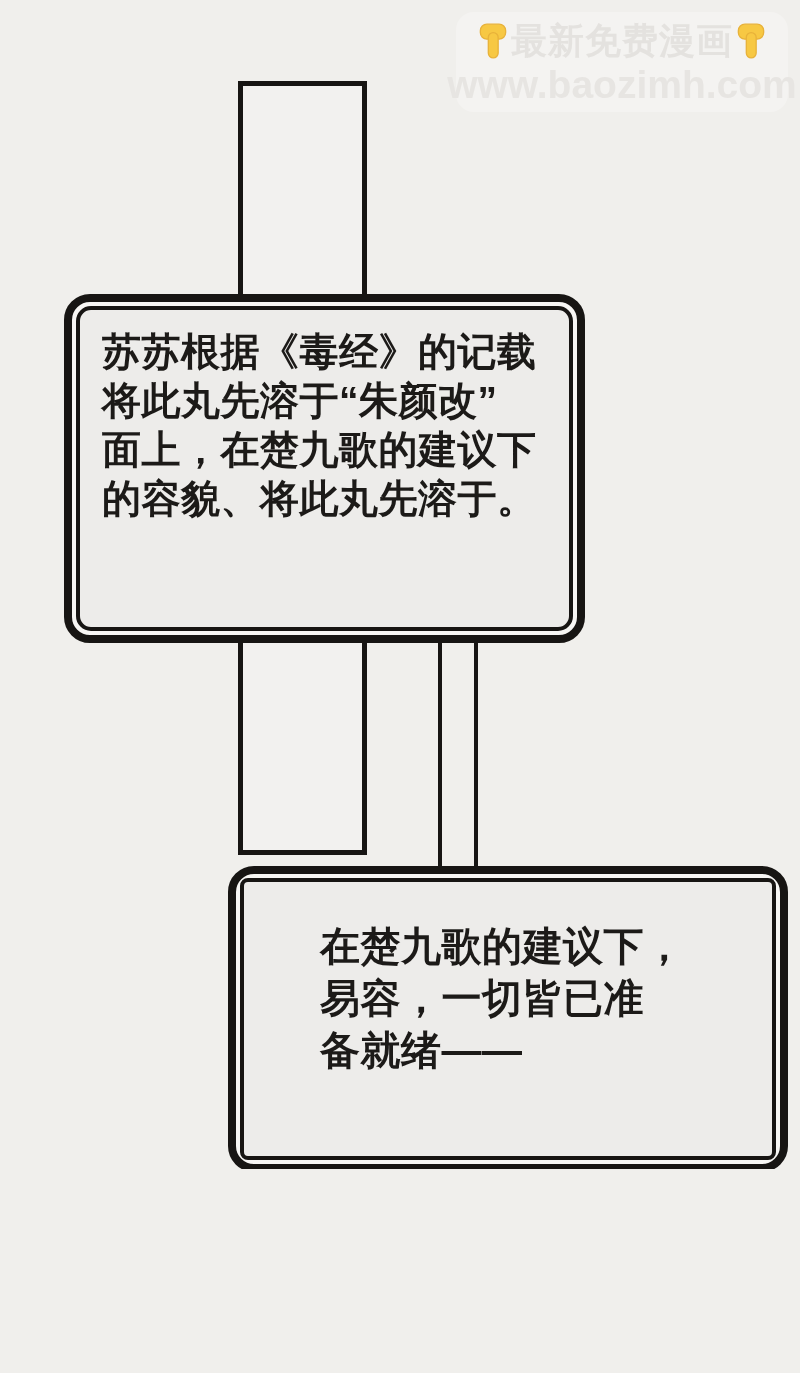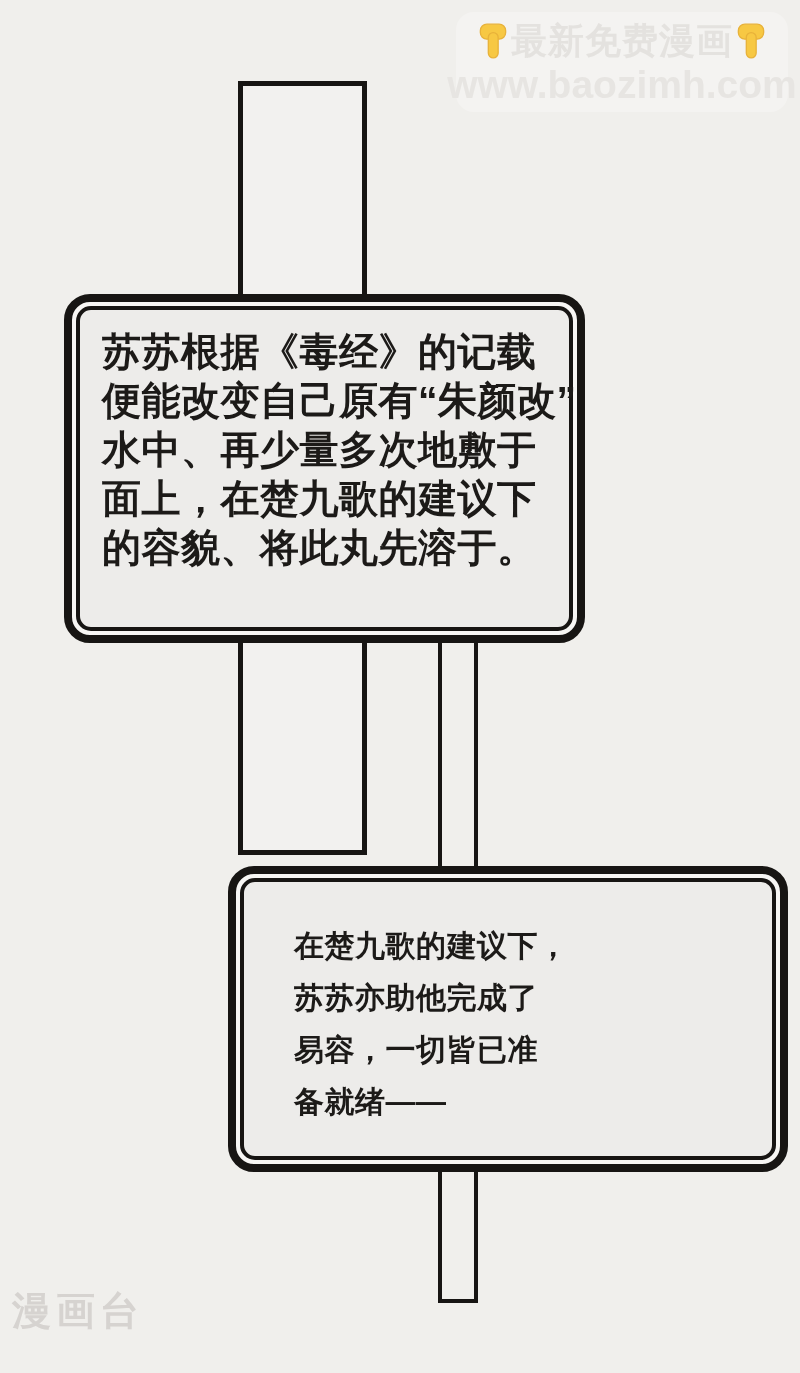--- a/index.html
+++ b/index.html
@@ -4,21 +4,21 @@
 <style>
   * { margin: 0; padding: 0; box-sizing: border-box; }
   html, body { width: 800px; }
   body {
     font-family: "Liberation Sans", "DejaVu Sans", sans-serif;
     background: #f0efec;
   }
   .page {
     position: relative;
     width: 800px;
-    height: 1373px;
+    height: 1169px;
     background: var(--bg, #f0efec);
     overflow: hidden;
   }
 
   
   .site-mark {
     position: absolute;
     left: 456px; top: 12px;
     width: 332px; height: 100px;
     background: #f4f3f1;
@@ -72,21 +72,21 @@
     inset: 4px;
     border: 4px solid var(--ink, #171513);
     border-radius: 15px;
     background: #edecea;
     color: #1c1a18;
     font-weight: 700;
   }
   .nbox1 { left: 64px; top: 294px; width: 521px; height: 349px; }
   .nbox1 .nbox-inner { padding: 17px 6px 0 22px; font-size: 39px; line-height: 49px; letter-spacing: 0.5px; }
   .nbox2 { left: 228px; top: 866px; width: 560px; height: 306px; }
-  .nbox2 .nbox-inner { padding: 38px 0 0 50px; font-size: 30px; line-height: 52px; letter-spacing: 0.5px; }
+  .nbox2 .nbox-inner { padding: 38px 0 0 76px; font-size: 40px; line-height: 52px; letter-spacing: 0.5px; border-radius: 8px; }
   .nbox p { white-space: nowrap; }
 
   
   .footer-mark {
     position: absolute;
     left: 12px; top: 1288px;
     font-size: 39px;
     font-weight: 700;
     letter-spacing: 5px;
     color: var(--wm2, #d6d3d0);
@@ -121,31 +121,29 @@
     </div>
     <div class="site-line2">www.baozimh.com</div>
   </div>
 
   <div class="pillar pillar-top"></div>
   <div class="pillar pillar-bottom"></div>
 
   <section class="nbox nbox1">
     <div class="nbox-inner">
       <p>苏苏根据《毒经》的记载</p>
-      <p>便能改变自己原有“朱颜改”</p>
-      <p>水中、再少量多次地敷于</p>
+      <p>将此丸先溶于“朱颜改”</p>
       <p>面上，在楚九歌的建议下</p>
       <p>的容貌、将此丸先溶于。</p>
     </div>
   </section>
 
   <section class="nbox nbox2">
     <div class="nbox-inner">
       <p>在楚九歌的建议下，</p>
-      <p>苏苏亦助他完成了</p>
       <p>易容，一切皆已准</p>
       <p>备就绪——</p>
     </div>
   </section>
 
   <div class="footer-mark">漫画台</div>
 
 </div>
 
 </body></html>

